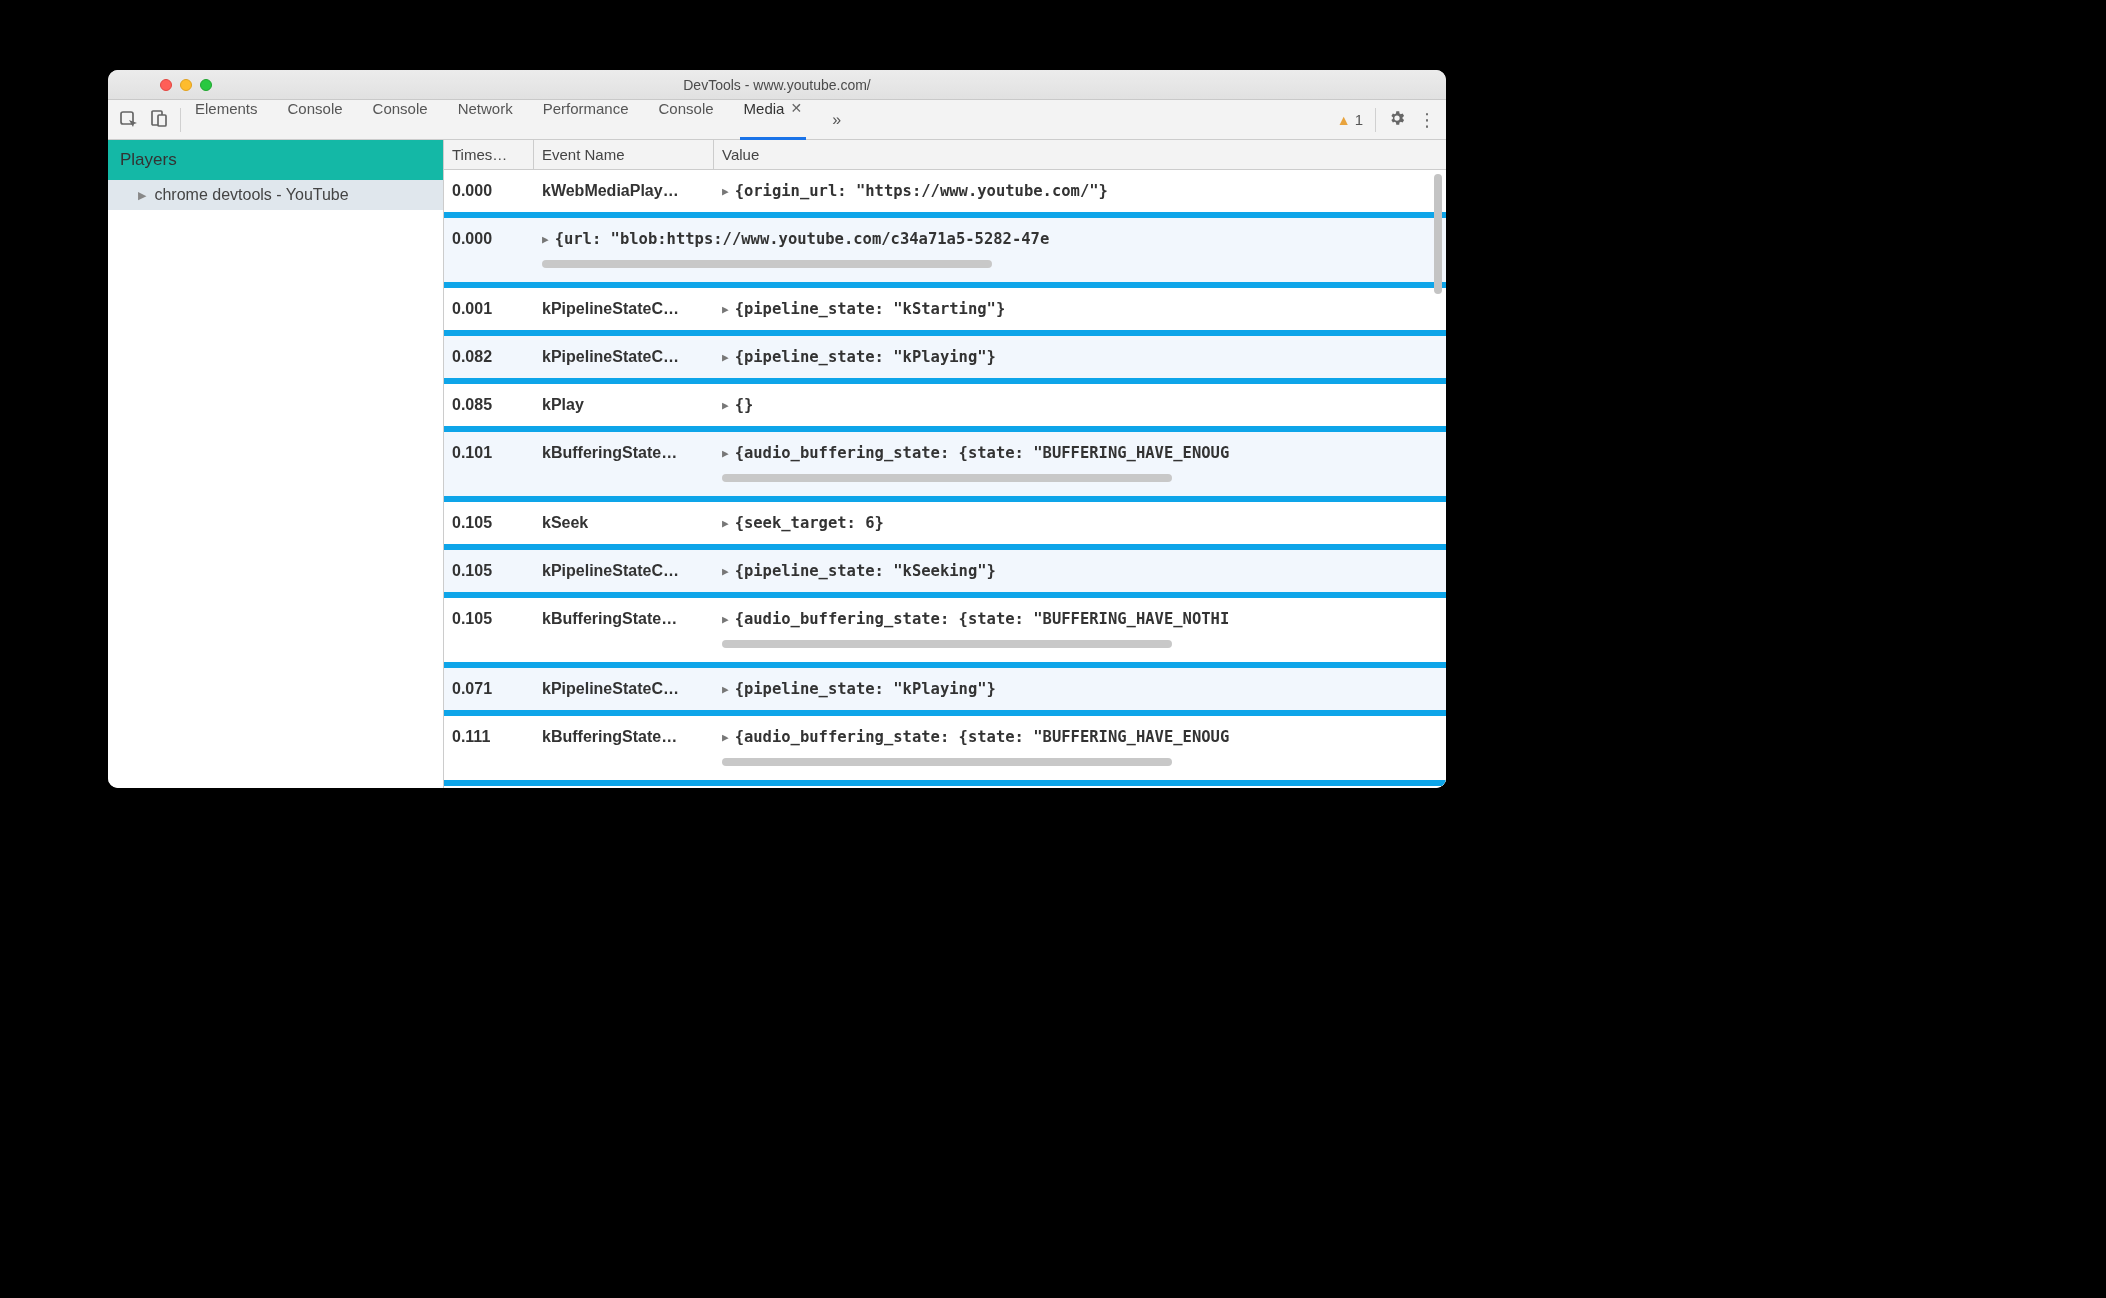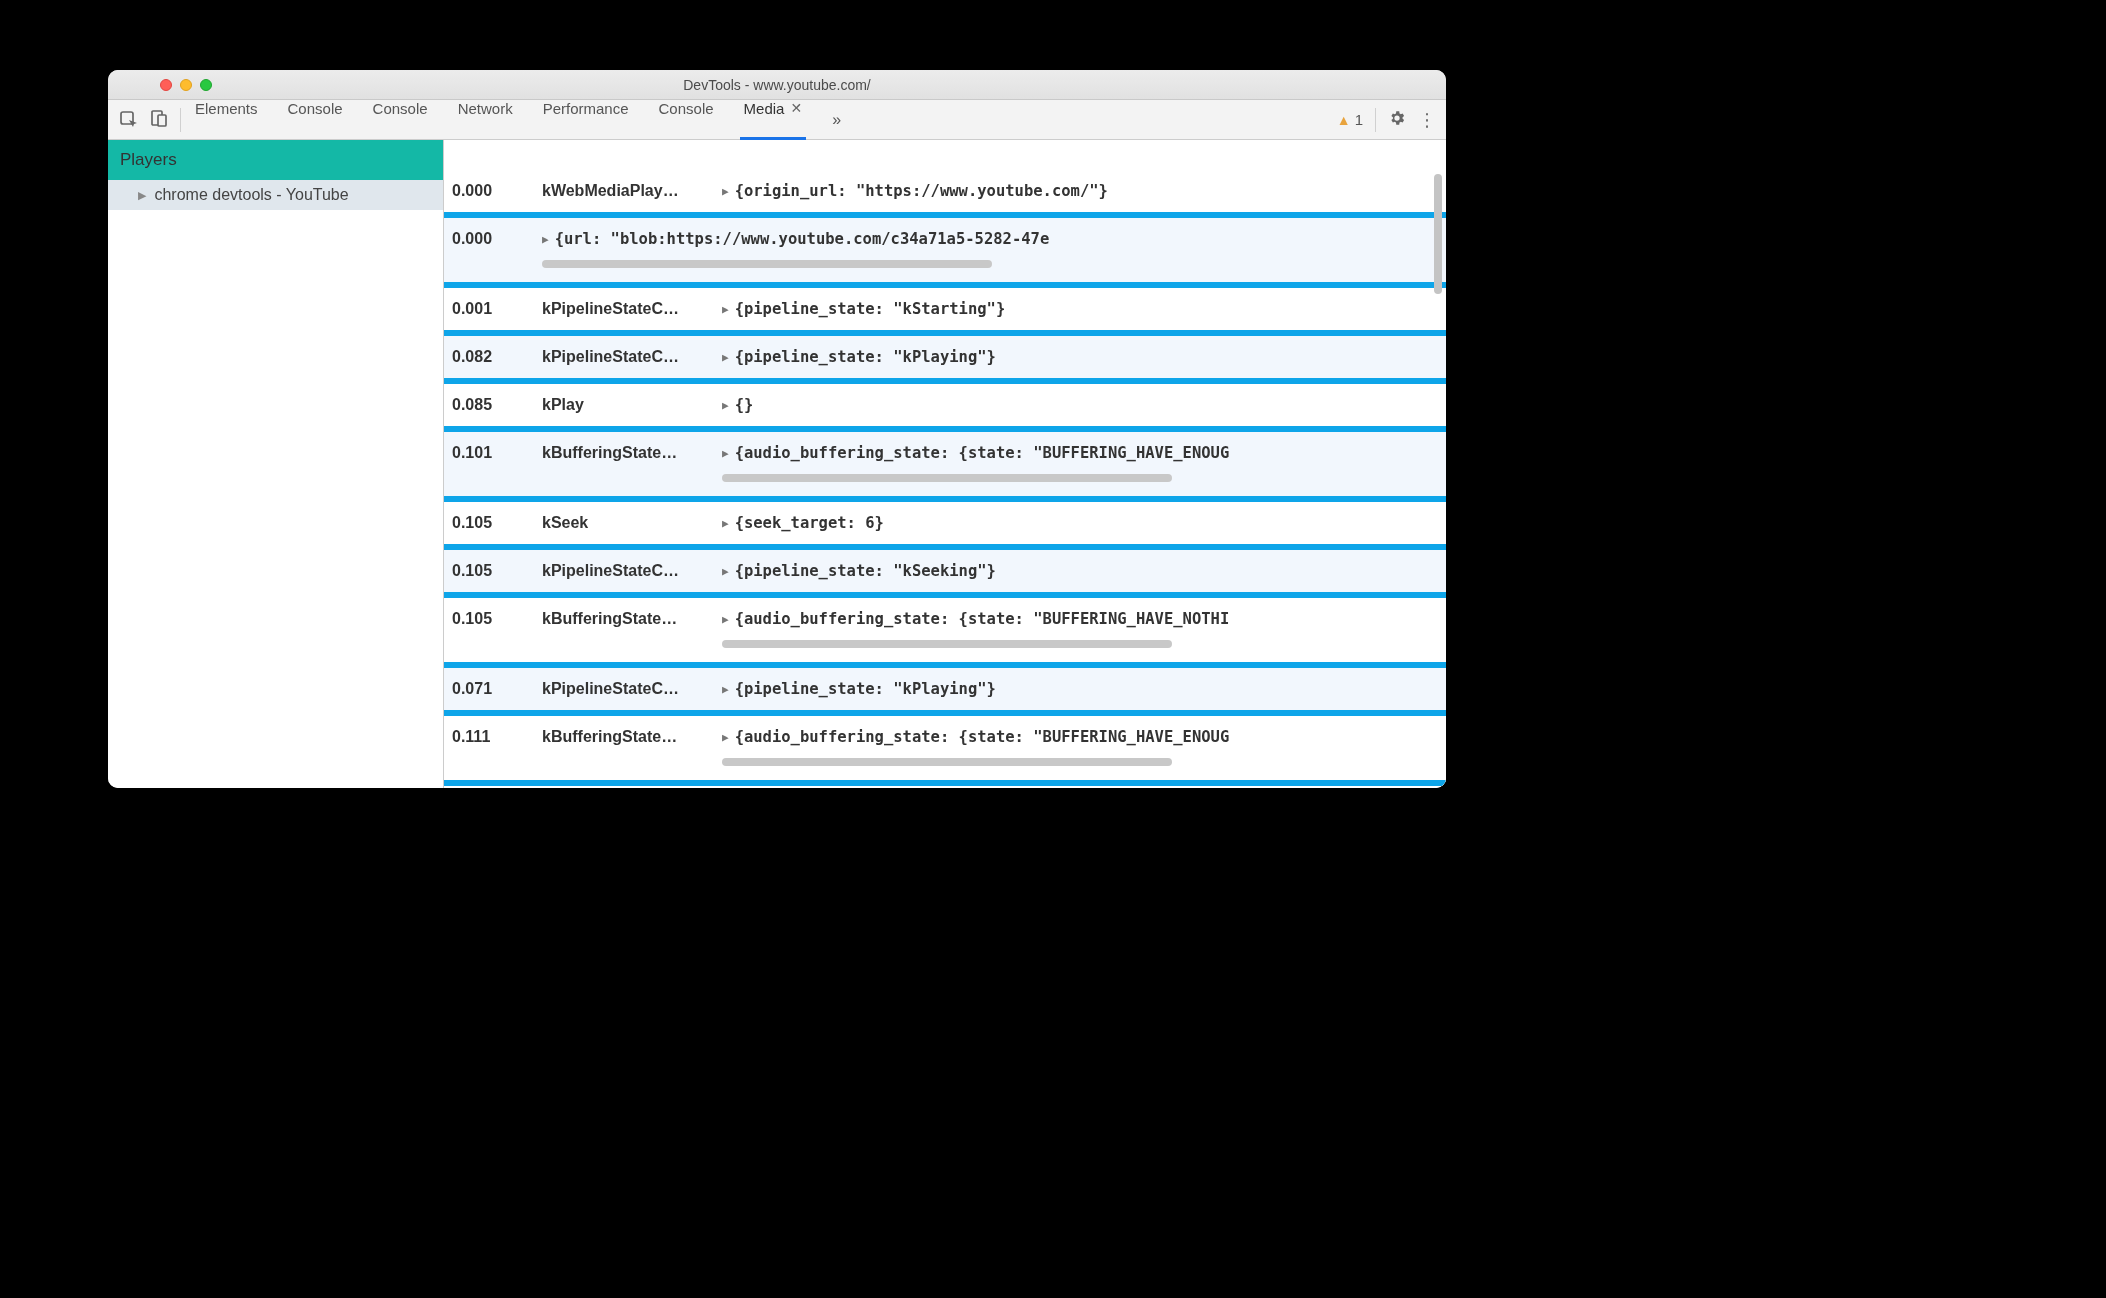--- a/index.html
+++ b/index.html
@@ -327,20 +327,25 @@
       <div class="sidebar-header">Players</div>
       <div class="sidebar-item">
         <span class="tri">▶</span>
         <span>chrome devtools - YouTube</span>
       </div>
     </div>
 
     <div class="main">
 
       <div class="tablewrap">
+        <div class="table-header">
+          <div class="col-time">Times…</div>
+          <div class="col-event">Event Name</div>
+          <div class="col-value">Value</div>
+        </div>
         <div class="tablebody" id="tablebody">
             <div class="row even">
               <div class="col-time">0.000</div>
               <div class="col-event">kWebMediaPlay…</div>
               <div class="col-value">
                 <div class="valrow">
                   <span class="tri">▶</span>
                   <span>{origin_url: "https://www.youtube.com/"}</span>
                 </div>
               </div>

